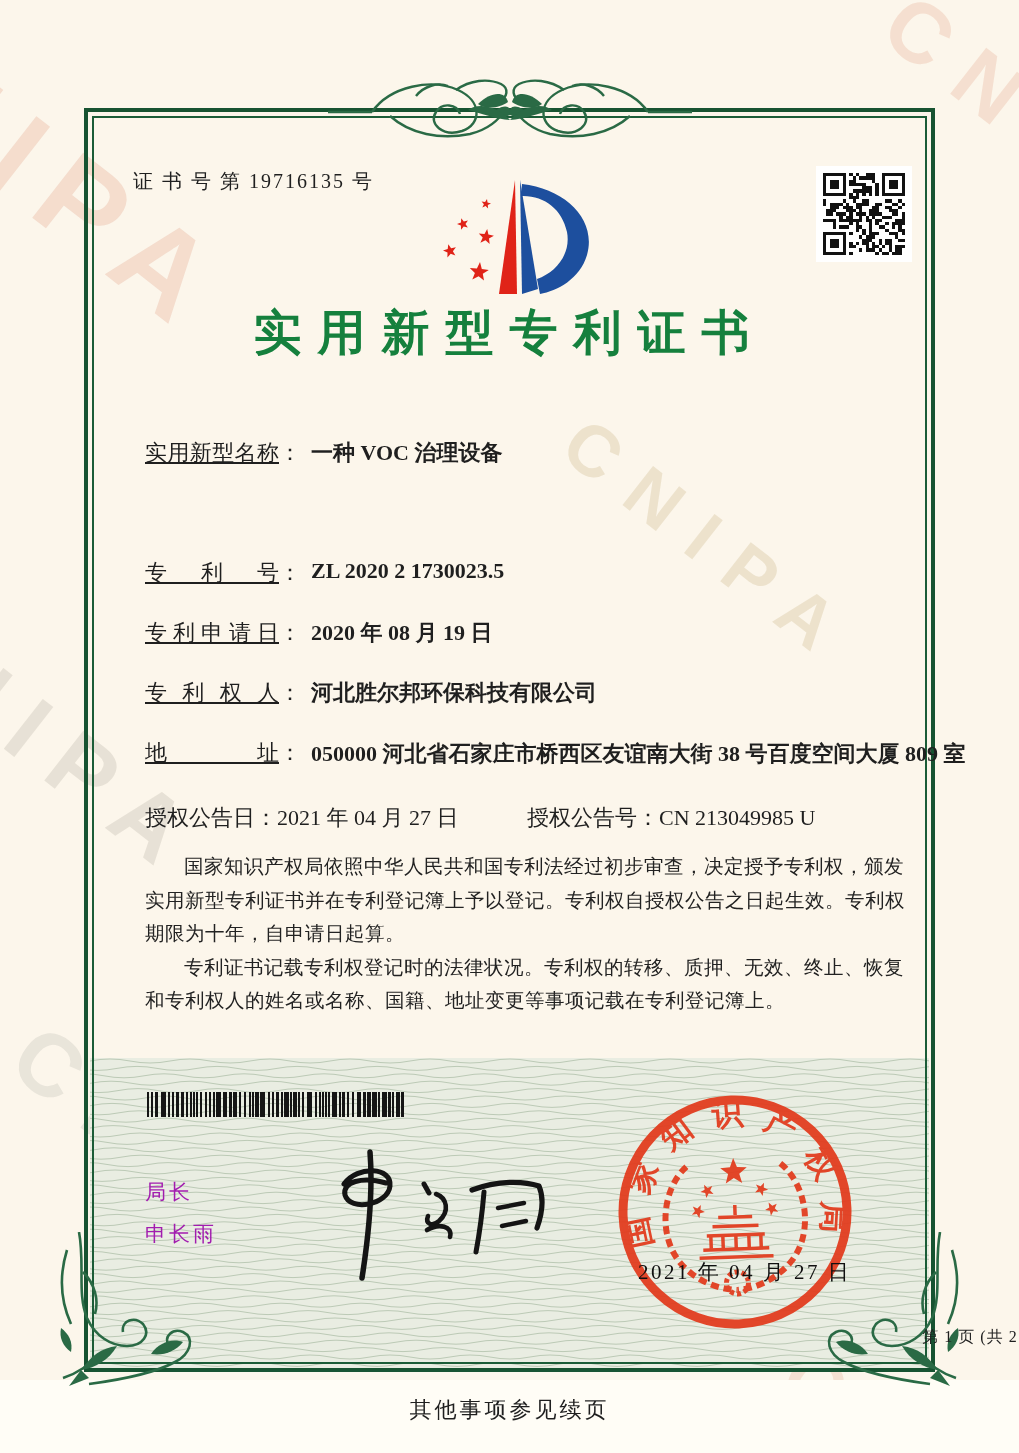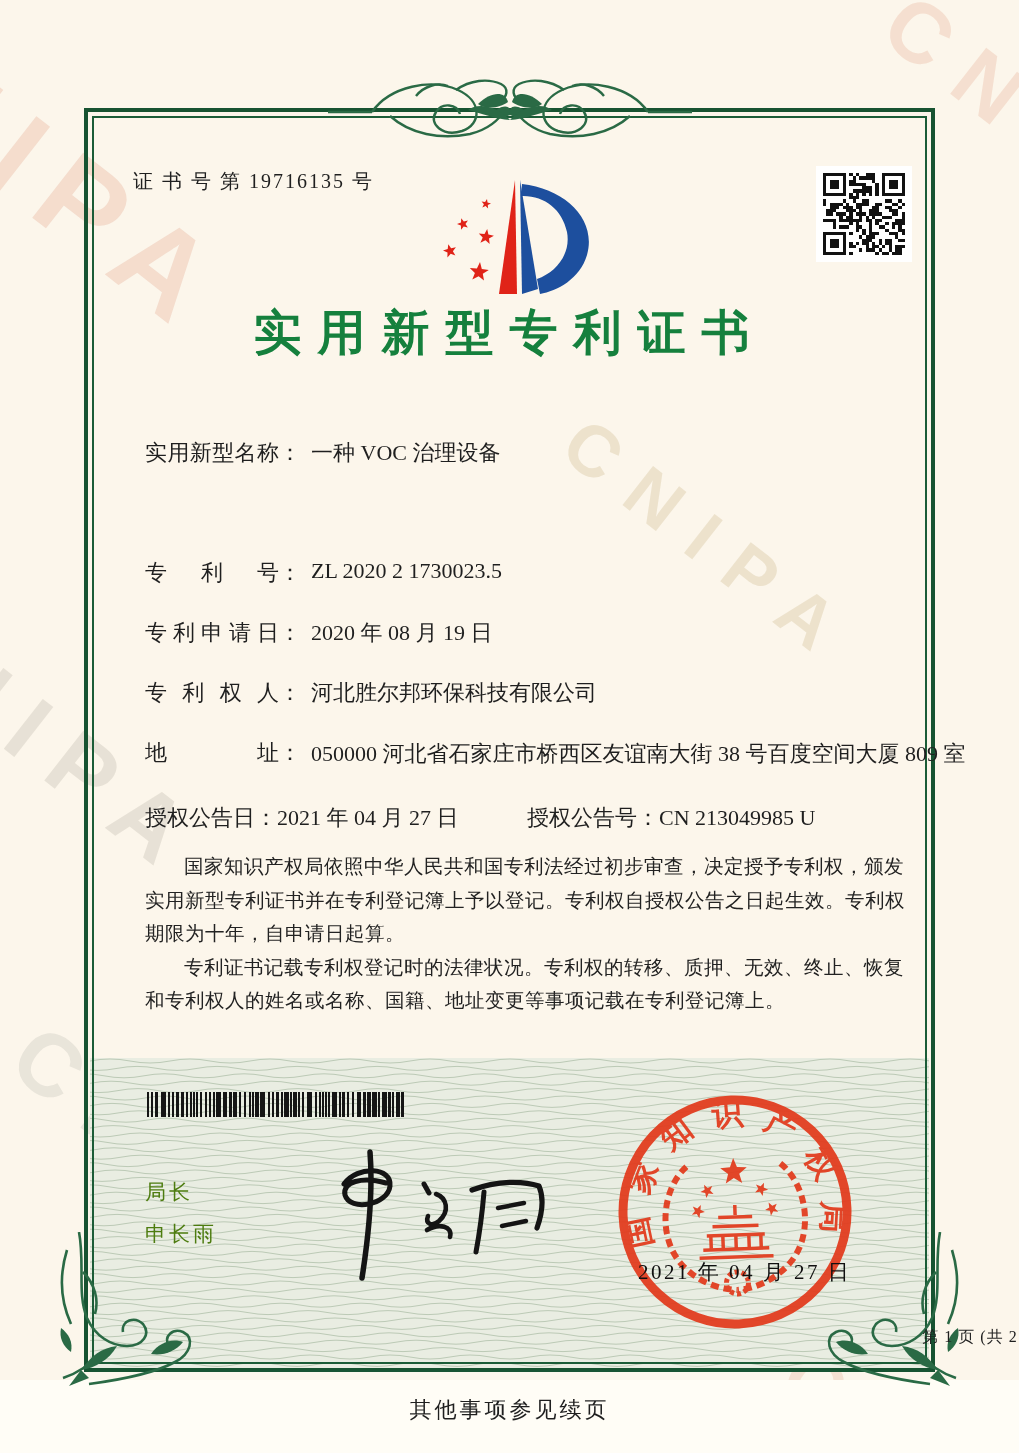--- a/index.html
+++ b/index.html
@@ -18,30 +18,30 @@
   .frame{position:absolute; left:84px; top:108px; width:843px; height:1256px; border:4px solid #175331; z-index:2;}
   .frame-inner{position:absolute; inset:4px; border:2px solid #1b5c37;}
   .ornament{position:absolute; z-index:3;}
   .cert-no{position:absolute; left:133px; top:168px; font-size:20px; letter-spacing:2px; z-index:3;}
   .logo{position:absolute; left:438px; top:174px; z-index:3;}
   .qr{position:absolute; left:816px; top:166px; width:96px; height:96px; background:#fff; z-index:3; padding:0;}
   .qr svg{position:absolute; left:7px; top:7px;}
   .title{position:absolute; left:0; top:301px; width:100%; text-align:center; font-size:48px; font-weight:bold;
          letter-spacing:16px; color:#15803d; z-index:3;}
   .frow{position:absolute; left:145px; font-size:22px; z-index:3; white-space:nowrap;}
-  .flabel{display:inline-block; width:134px; text-align:justify; text-align-last:justify; vertical-align:top;}
+  .flabel{display:inline-block; width:134px; text-align:justify; text-align-last:justify; vertical-align:top;text-decoration:underline;}
   .fcolon{display:inline-block; margin-right:10px; vertical-align:top;}
-  .fvalue{display:inline-block; vertical-align:top;}
+  .fvalue{display:inline-block; vertical-align:top;font-weight:bold;}
   .fvalue-wrap{white-space:normal; width:655px; line-height:1.42;}
   .pair2{position:absolute; left:382px; top:0; white-space:nowrap;}
   .paras{position:absolute; left:145px; top:850px; width:762px; z-index:3;}
   .paras p{margin:0; font-size:19.5px; line-height:1.72; text-indent:2em; color:#222; letter-spacing:0.5px;}
   .barcode{position:absolute; left:145px; top:1092px; z-index:3;}
   .director{position:absolute; left:145px; font-family:"Liberation Sans","DejaVu Sans",sans-serif;
-            font-size:21px; color:#4d7c0f; z-index:3; letter-spacing:3px;}
+            font-size:21px; color:#a21caf; z-index:3; letter-spacing:3px;}
   .signature{position:absolute; left:300px; top:1138px; z-index:3;}
   .seal{position:absolute; left:610px; top:1087px; z-index:4; opacity:0.93;}
   .seal-date{position:absolute; left:638px; top:1258px; font-size:21px; letter-spacing:2.5px; color:#101010; z-index:5; white-space:nowrap;}
   .page-footer{position:absolute; left:0; top:1327px; width:100%; text-align:right; font-size:16px; z-index:3; letter-spacing:1px;padding-left:27px;}
   .cont-note{position:absolute; left:0; top:1395px; width:100%; text-align:center; font-size:22px; z-index:3; letter-spacing:3px;}
 </style>
 </head>
 <body>
 
 <div class="page">

